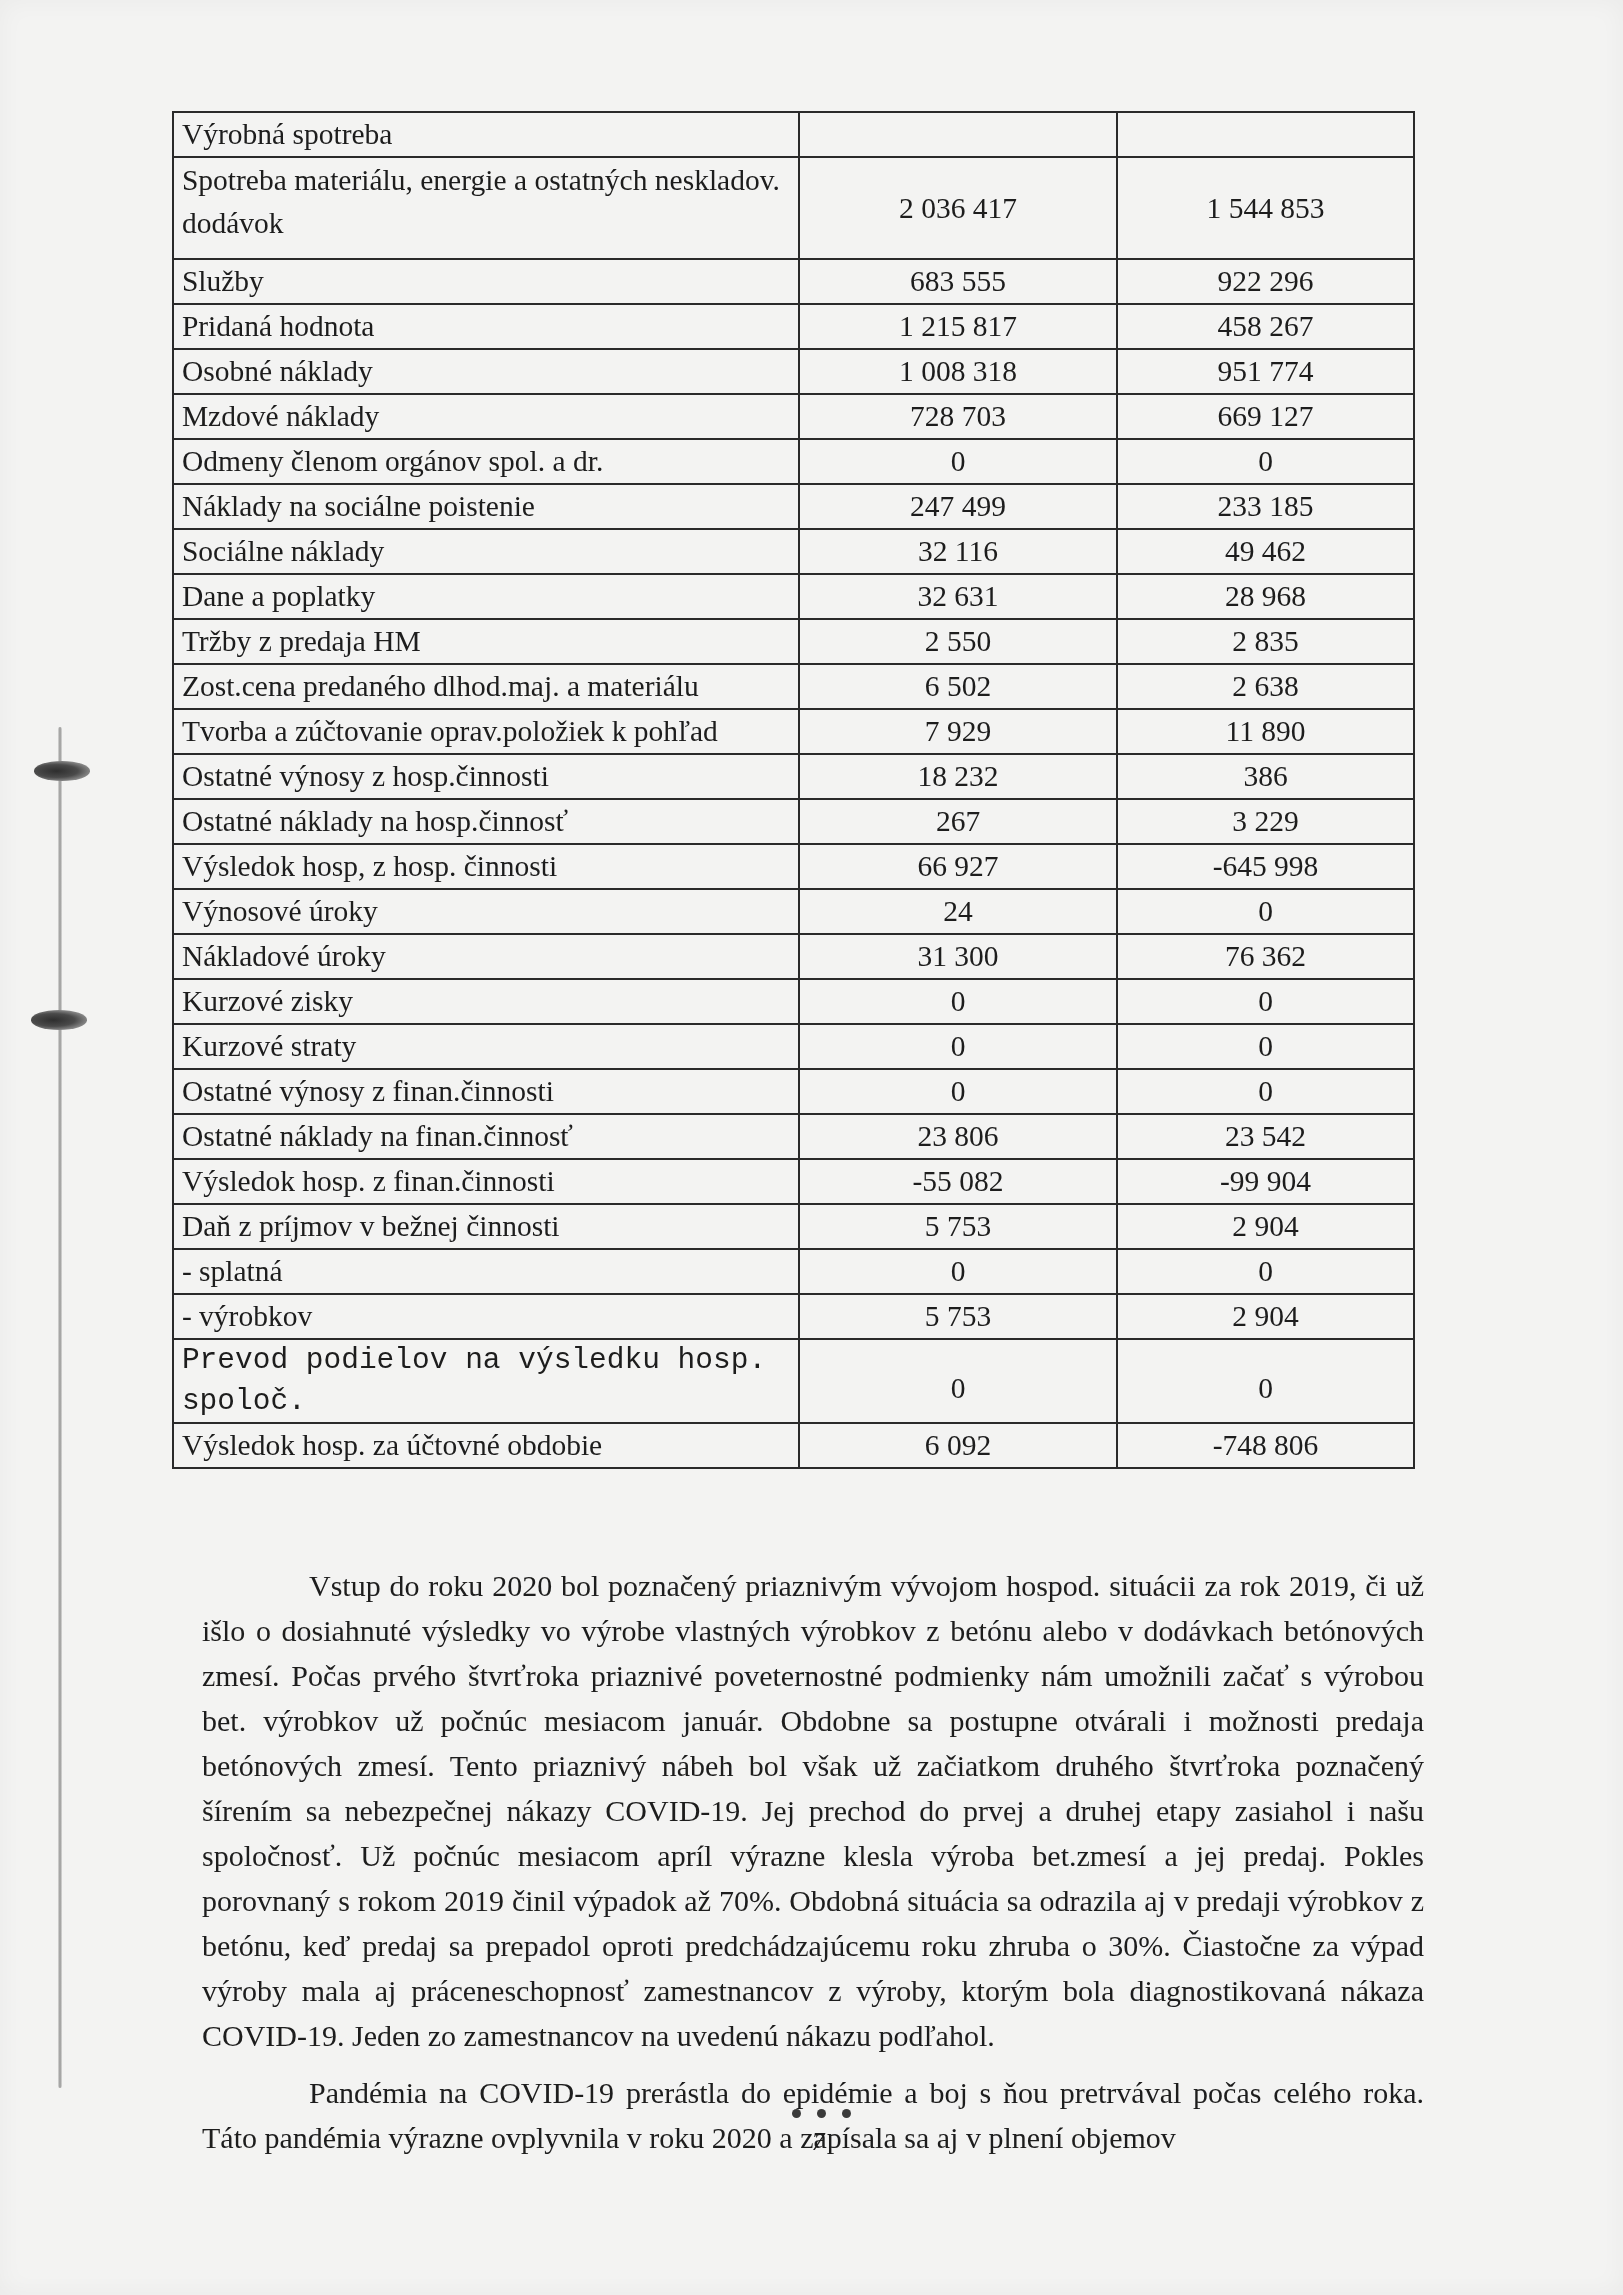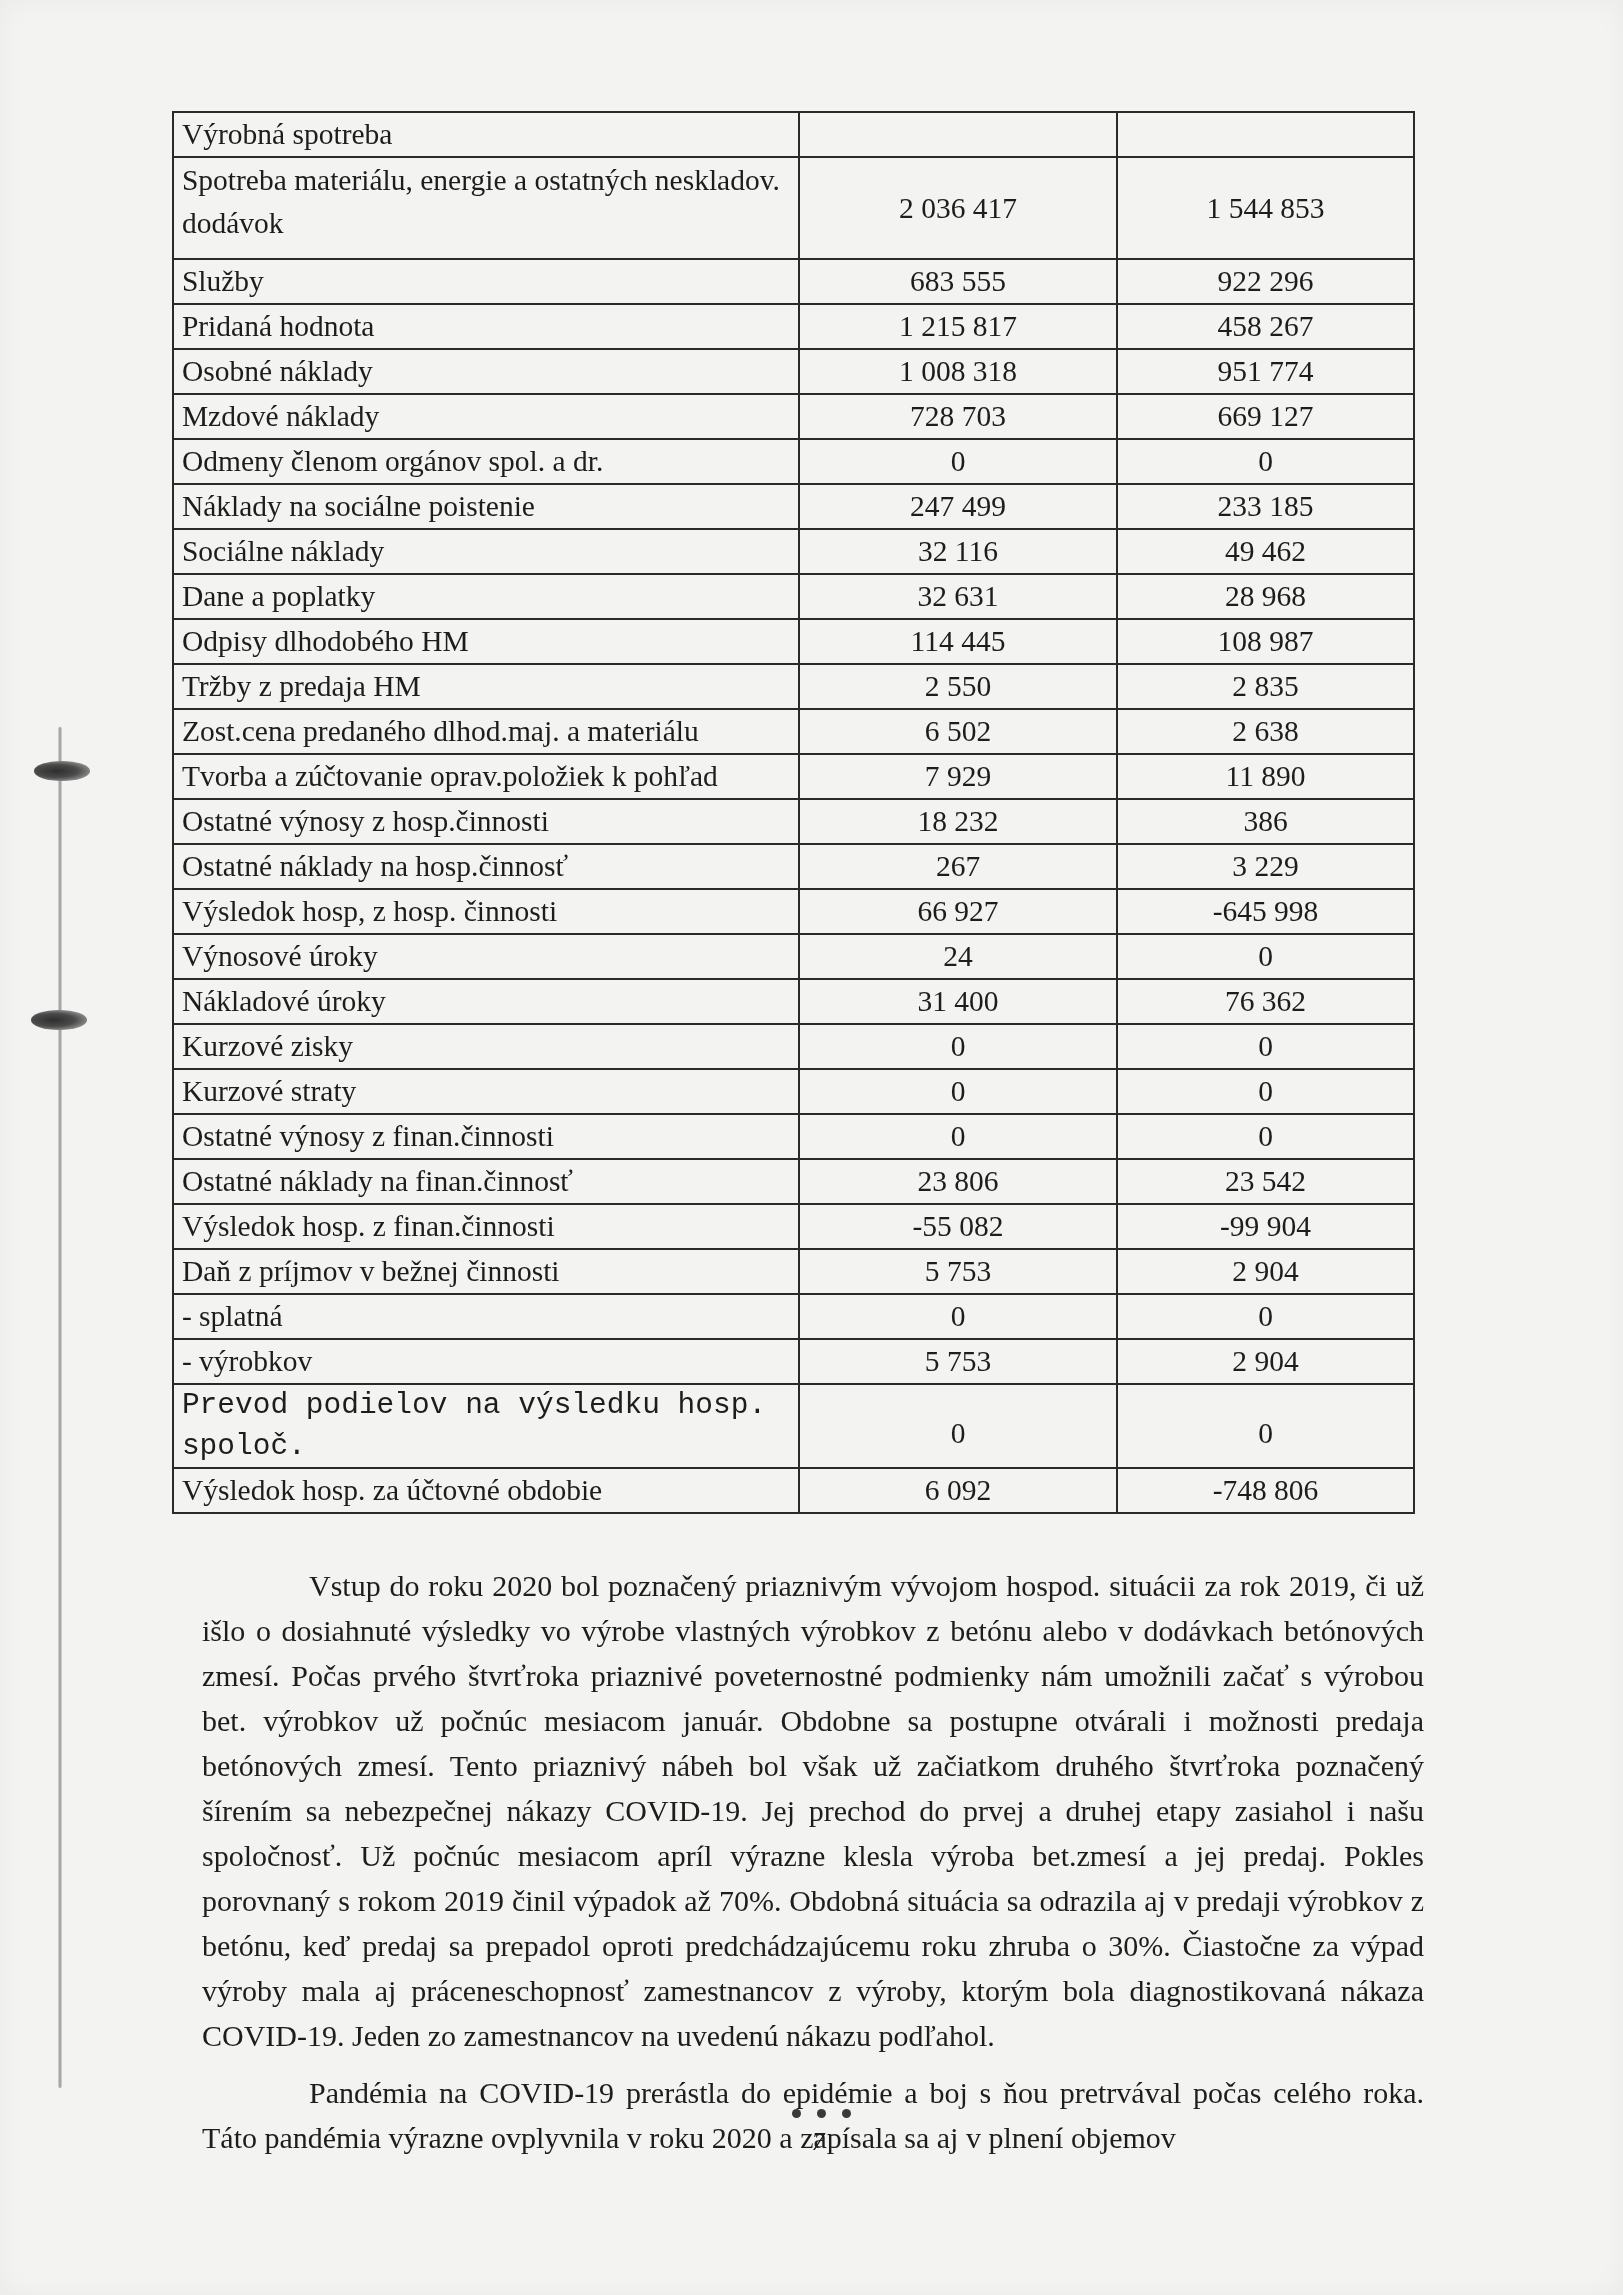--- a/index.html
+++ b/index.html
@@ -132,25 +132,20 @@
         <td class="label">Sociálne náklady</td>
         <td class="val">32 116</td>
         <td class="val">49 462</td>
       </tr>
       <tr>
         <td class="label">Dane a poplatky</td>
         <td class="val">32 631</td>
         <td class="val">28 968</td>
       </tr>
       <tr>
-        <td class="label">Odpisy dlhodobého HM</td>
-        <td class="val">114 445</td>
-        <td class="val">108 987</td>
-      </tr>
-      <tr>
         <td class="label">Tržby z predaja HM</td>
         <td class="val">2 550</td>
         <td class="val">2 835</td>
       </tr>
       <tr>
         <td class="label">Zost.cena predaného dlhod.maj. a materiálu</td>
         <td class="val">6 502</td>
         <td class="val">2 638</td>
       </tr>
       <tr>
@@ -173,21 +168,21 @@
         <td class="val">66 927</td>
         <td class="val">-645 998</td>
       </tr>
       <tr>
         <td class="label">Výnosové úroky</td>
         <td class="val">24</td>
         <td class="val">0</td>
       </tr>
       <tr>
         <td class="label">Nákladové úroky</td>
-        <td class="val">31 400</td>
+        <td class="val">31 300</td>
         <td class="val">76 362</td>
       </tr>
       <tr>
         <td class="label">Kurzové zisky</td>
         <td class="val">0</td>
         <td class="val">0</td>
       </tr>
       <tr>
         <td class="label">Kurzové straty</td>
         <td class="val">0</td>

